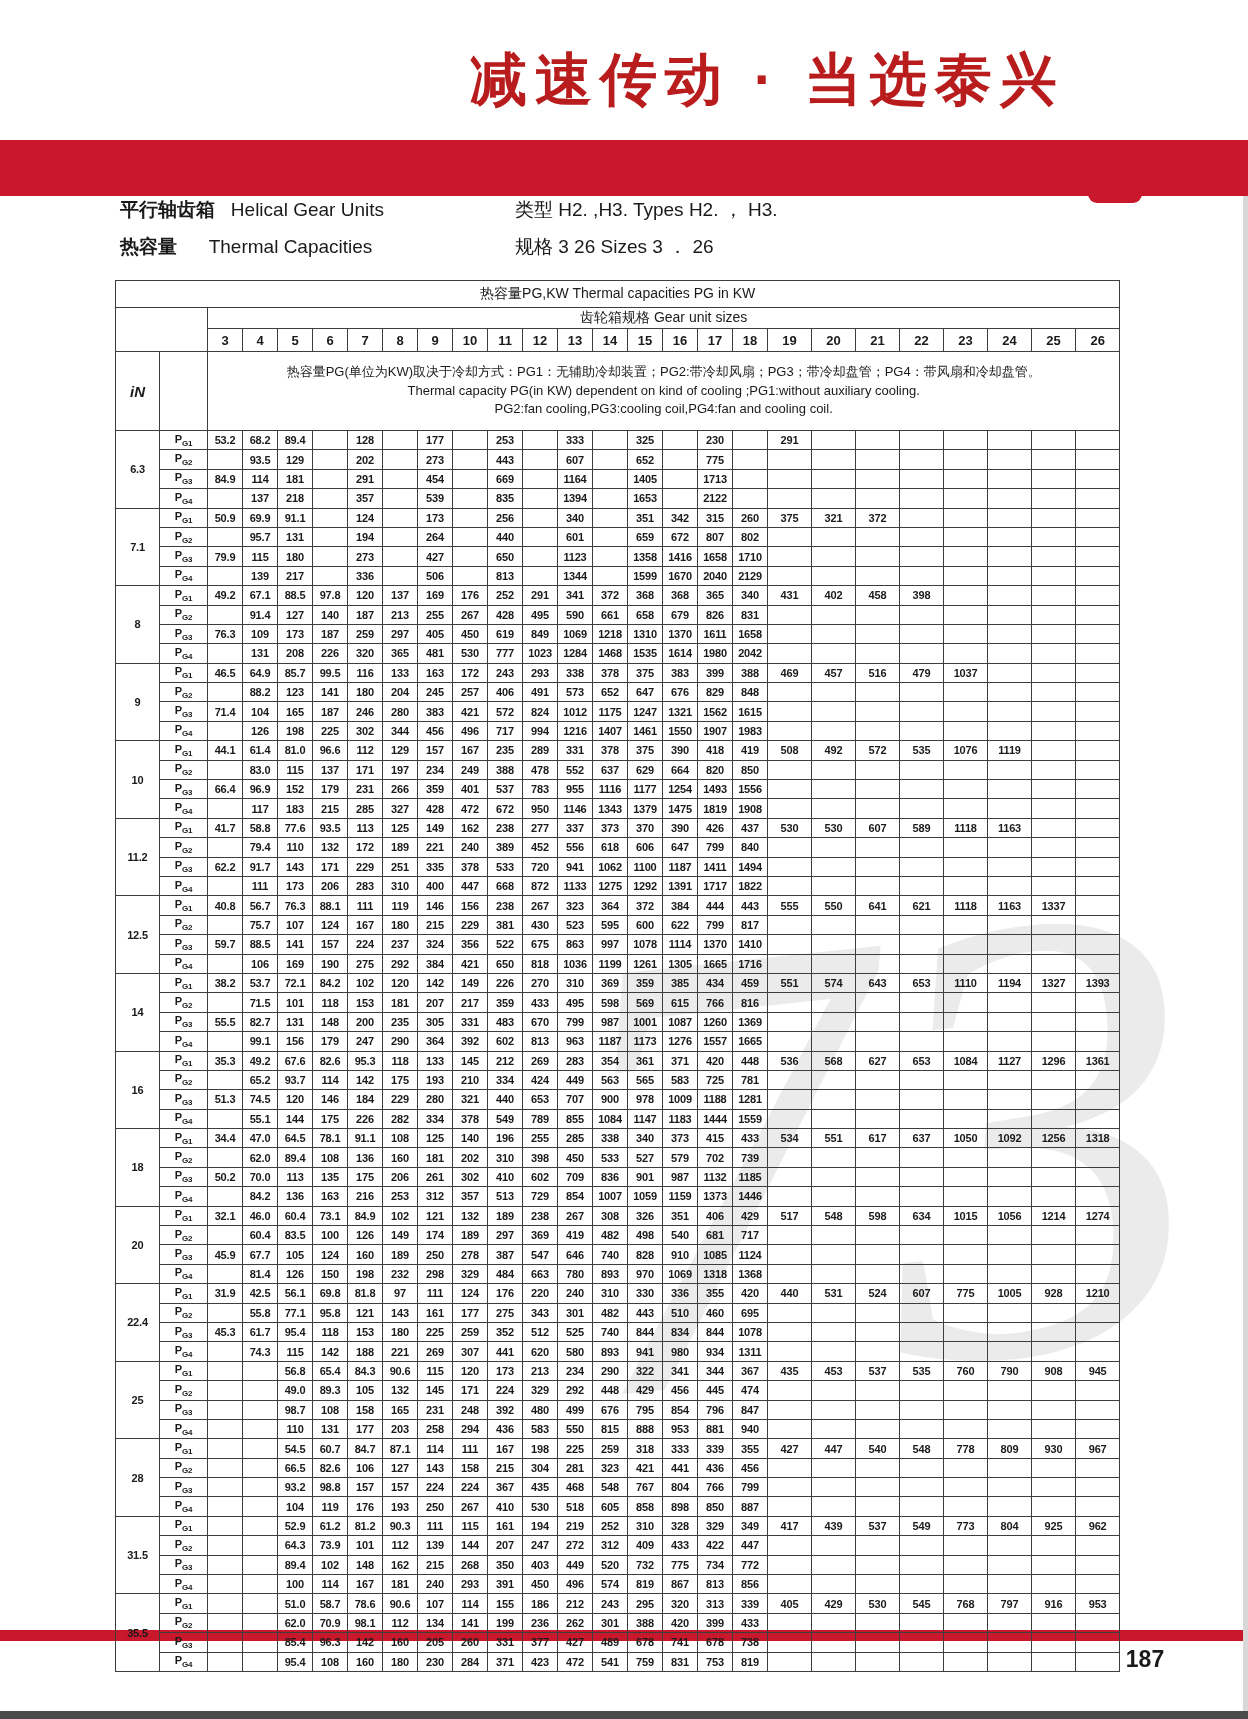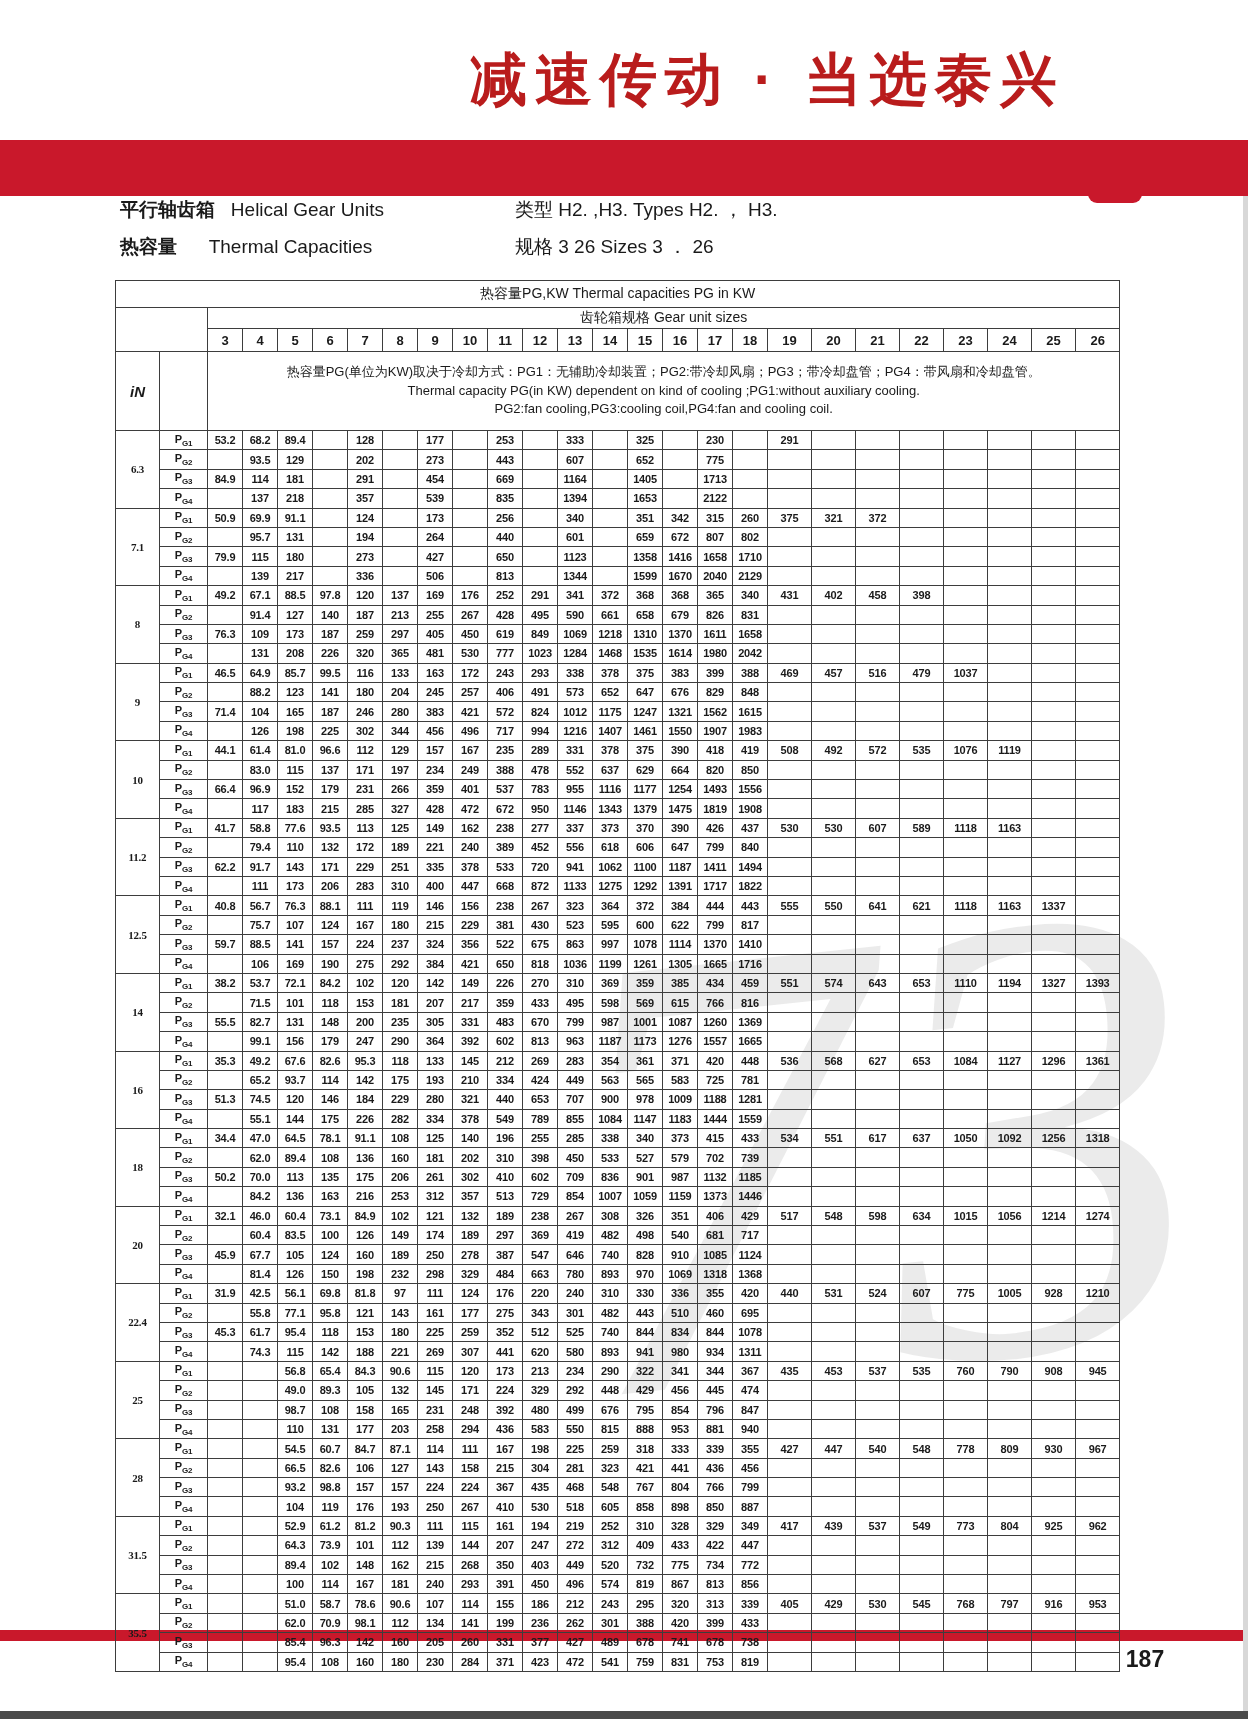--- a/index.html
+++ b/index.html
@@ -23,21 +23,21 @@
   table.cap td{border:1px solid #3d3d3d;text-align:center;vertical-align:middle;
         padding:0;overflow:hidden;white-space:nowrap;background:transparent;}
   td.tbl-title{height:26px;font-size:14px;border-bottom:1px solid #3d3d3d;}
   td.gear-hdr{height:20px;font-size:14px;}
   td.size-num{height:22px;font-size:13px;font-weight:bold;}
   td.note-cell{height:78px;font-size:13px;line-height:1.45;}
   td.note-cell .n1{text-align:center;}
   td.note-cell .n2,td.note-cell .n3{text-align:center;font-size:13px;}
   td.in-hdr{font-size:15px;font-style:italic;font-weight:bold;}
   tr.body-row td{height:18.4px;font-size:11px;font-weight:bold;letter-spacing:-0.2px;}
-  td.in-cell{font-size:12px;font-weight:bold;font-family:Liberation Serif, serif;}
+  td.in-cell{font-size:12px;font-weight:bold;}
   td.pg-cell{font-size:11px;font-weight:bold;text-align:left;padding-left:6px;}
   td.pg-cell sub{font-size:8px;}
   
   #footer-bar{position:absolute;left:0;top:1630px;width:1248px;height:11px;}
   #page-number{position:absolute;left:1105px;top:1646px;width:80px;text-align:center;
         font-size:23px;font-weight:bold;}
   #bottom-edge{position:absolute;left:0;top:1711px;width:1248px;height:8px;background:#4a4a4a;}
   #right-edge{position:absolute;left:1243px;top:196px;width:5px;height:1515px;background:#d8d8d8;}
 </style>
 </head>

